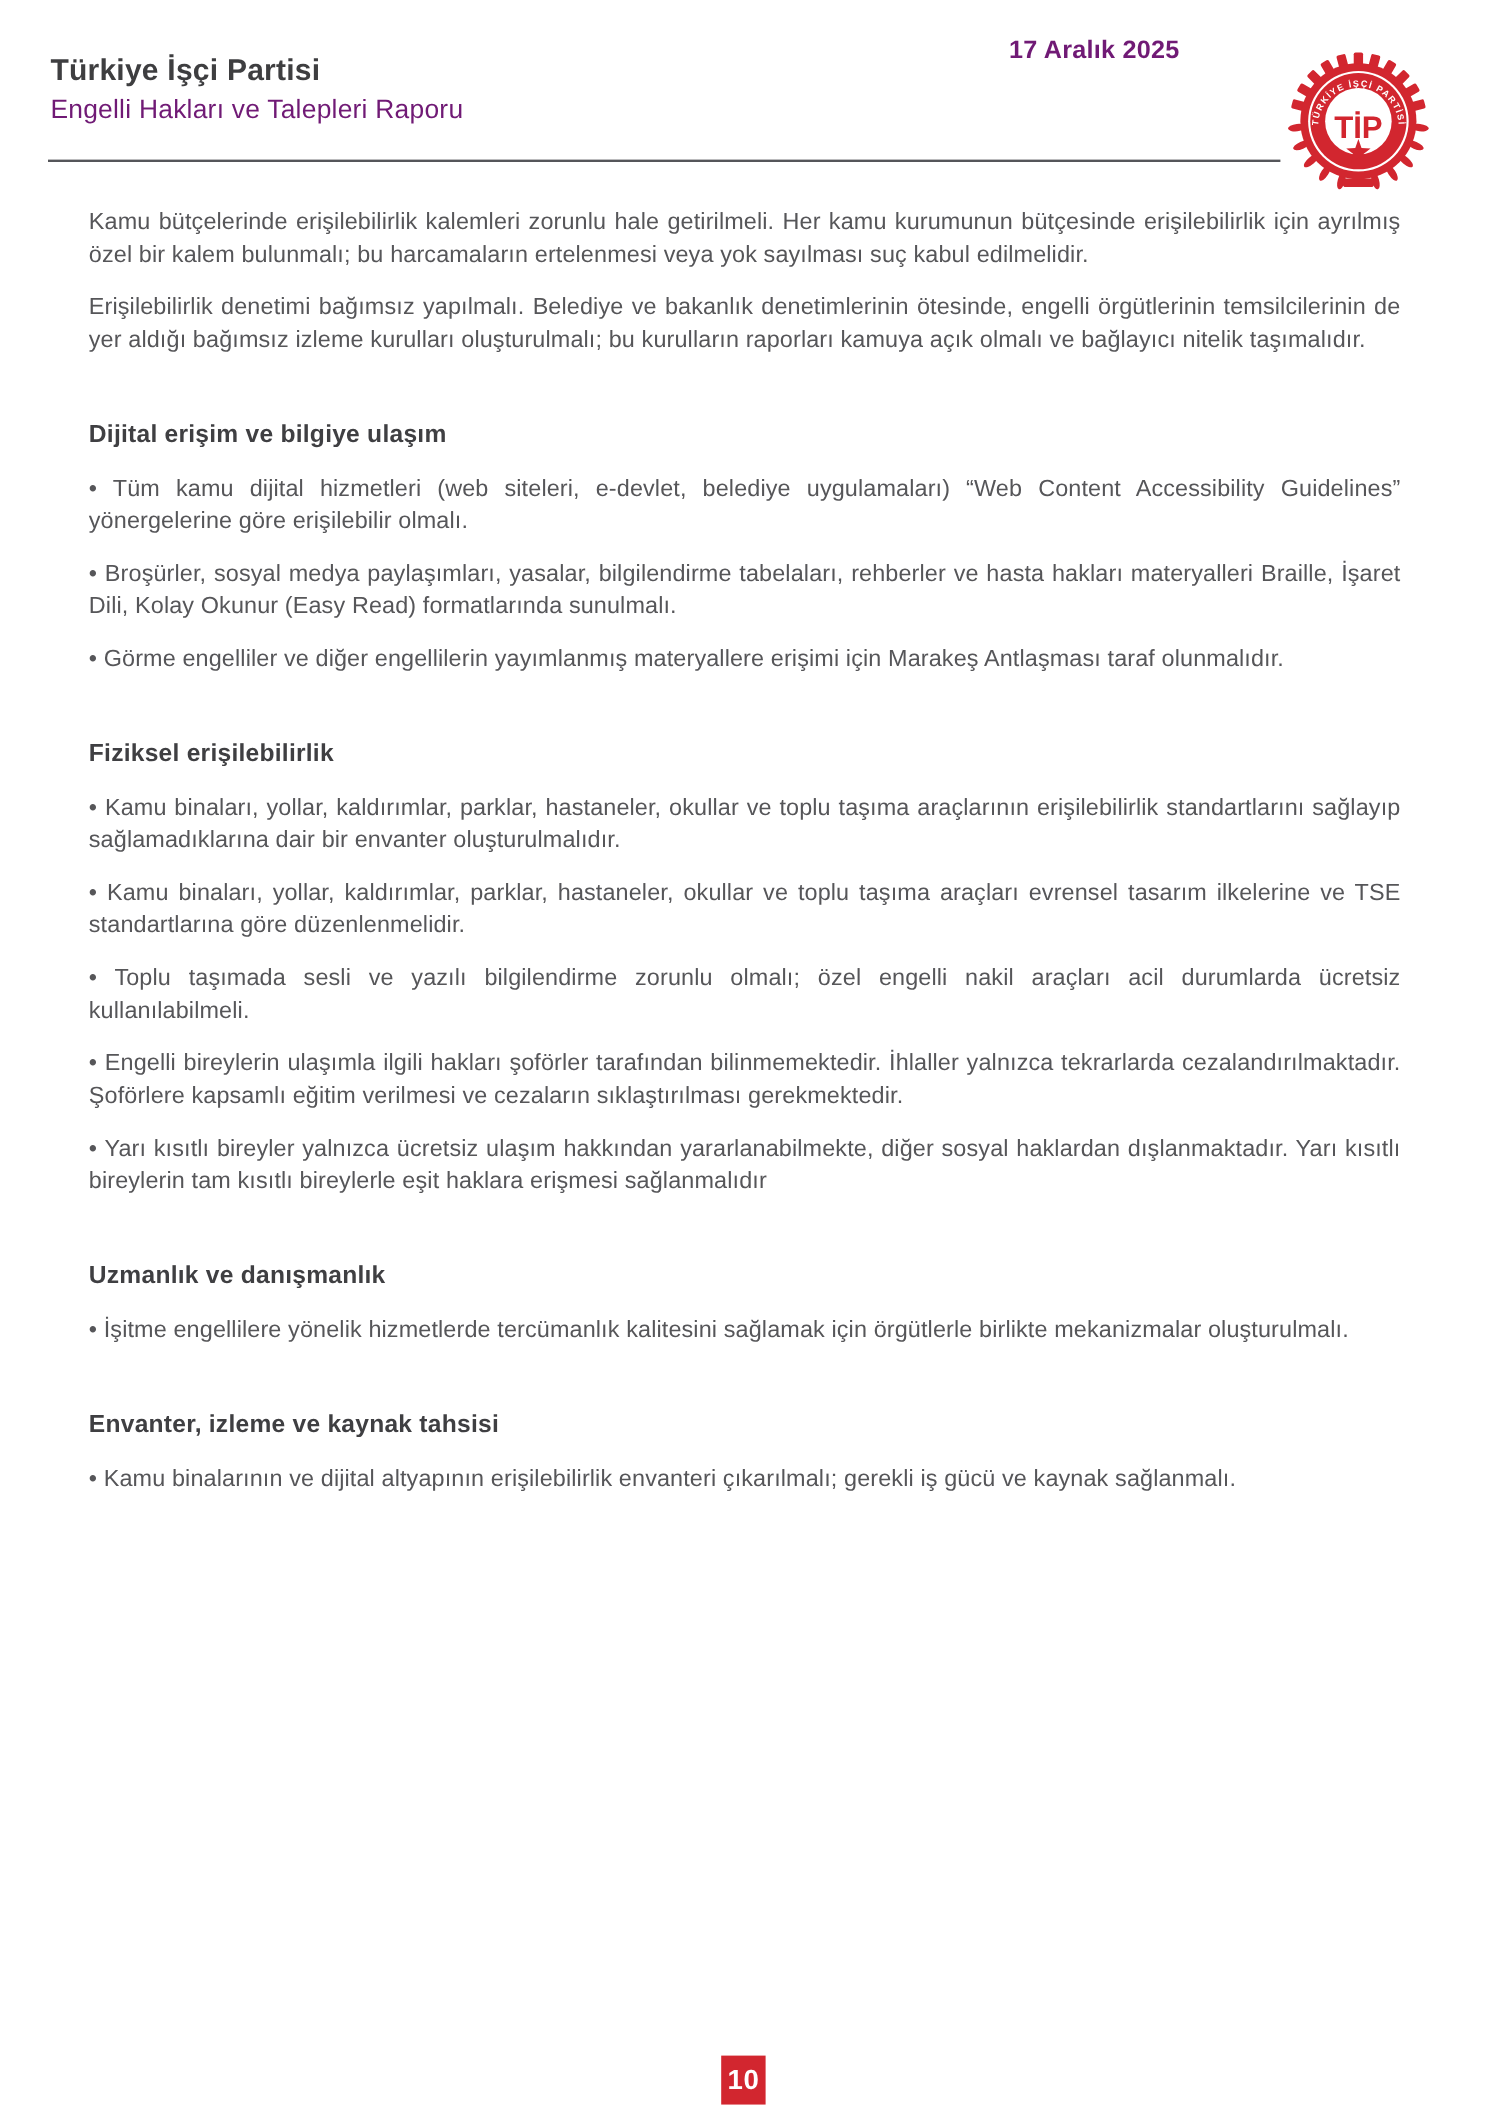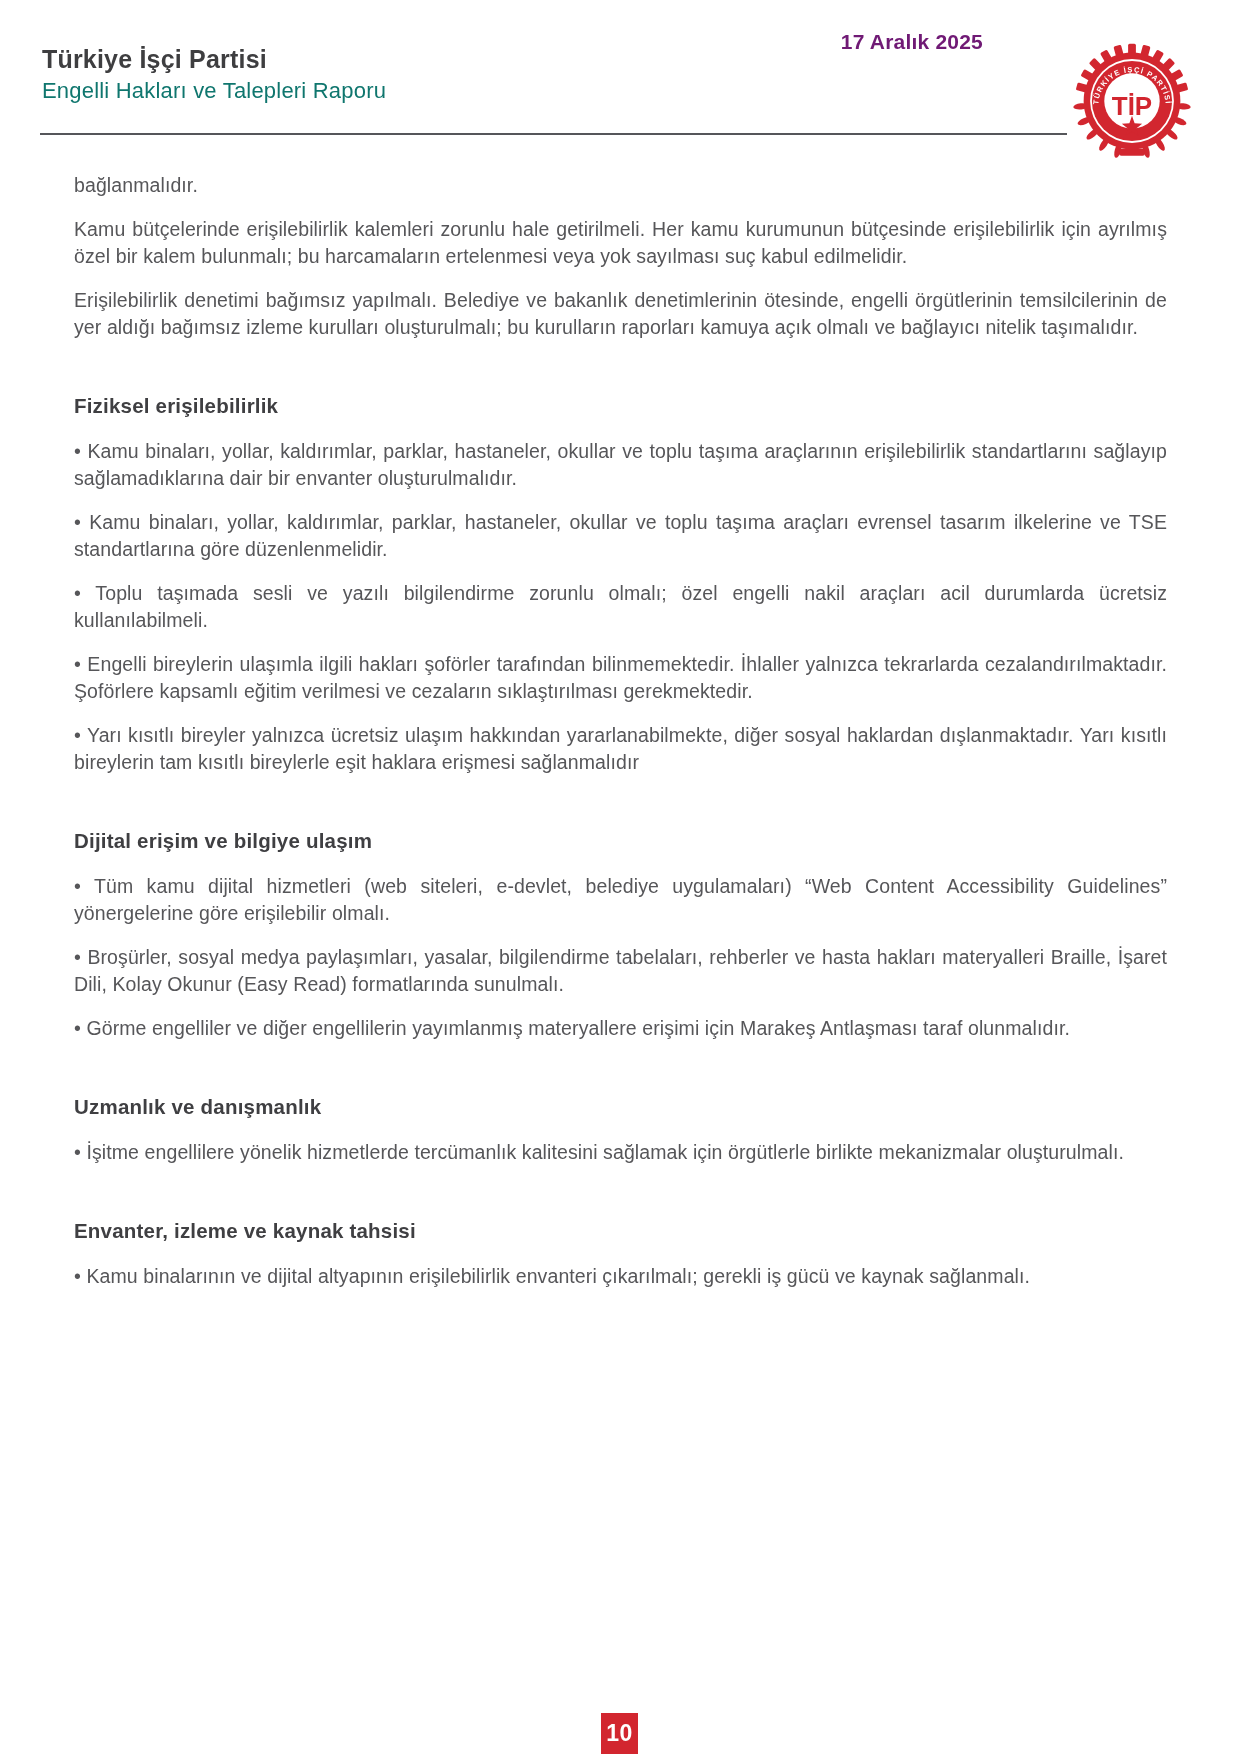--- a/index.html
+++ b/index.html
@@ -11,21 +11,21 @@
     font-family:"Liberation Sans", sans-serif;
     color:#565659;
   }
   
   .header{position:absolute;top:44px;left:42px;right:42px;}
   .org-title{
     font-size:25px;font-weight:bold;color:#3e3e40;
     line-height:1.22;letter-spacing:.2px;margin:0;
   }
   .org-subtitle{
-    font-size:22px;font-weight:400;color:#0f766e;
+    font-size:22px;font-weight:400;color:#701a75;
     line-height:1.25;margin:2px 0 0 0;letter-spacing:.2px;
   }
   .report-date{
     position:absolute;top:30px;right:258px;
     font-size:21px;font-weight:bold;color:#701a75;letter-spacing:.2px;
   }
   .header-rule{
     position:absolute;top:133px;left:40px;width:1027px;
     border-top:2px solid #55565a;
   }
@@ -105,38 +105,37 @@
       <textPath href="#ringArc" startOffset="50%" text-anchor="middle">TÜRKİYE İŞÇİ PARTİSİ</textPath>
     </text>
     <text x="50" y="62" text-anchor="middle" font-family="Liberation Sans, sans-serif" font-size="22" font-weight="bold" fill="#d2262f">TİP</text>
     <polygon points="50,62.5 52.2,68.9 58.6,69.2 53.6,73.2 55.3,79.3 50,75.8 44.7,79.3 46.4,73.2 41.4,69.2 47.8,68.9" fill="#d2262f"></polygon>
   </svg>
 
   <div class="header-rule"></div>
 
   <div class="body-col">
 
-    <p class="para">bağlanmalıdır.</p>
     <p class="para">Kamu bütçelerinde erişilebilirlik kalemleri zorunlu hale getirilmeli. Her kamu kurumunun bütçesinde erişilebilirlik için ayrılmış özel bir kalem bulunmalı; bu harcamaların ertelenmesi veya yok sayılması suç kabul edilmelidir.</p>
     <p class="para">Erişilebilirlik denetimi bağımsız yapılmalı. Belediye ve bakanlık denetimlerinin ötesinde, engelli örgütlerinin temsilcilerinin de yer aldığı bağımsız izleme kurulları oluşturulmalı; bu kurulların raporları kamuya açık olmalı ve bağlayıcı nitelik taşımalıdır.</p>
+
+    <div class="section">
+      <p class="section-heading">Dijital erişim ve bilgiye ulaşım</p>
+      <p class="bullet">• Tüm kamu dijital hizmetleri (web siteleri, e-devlet, belediye uygulamaları) “Web Content Accessibility Guidelines” yönergelerine göre erişilebilir olmalı.</p>
+      <p class="bullet">• Broşürler, sosyal medya paylaşımları, yasalar, bilgilendirme tabelaları, rehberler ve hasta hakları materyalleri Braille, İşaret Dili, Kolay Okunur (Easy Read) formatlarında sunulmalı.</p>
+      <p class="bullet">• Görme engelliler ve diğer engellilerin yayımlanmış materyallere erişimi için Marakeş Antlaşması taraf olunmalıdır.</p>
+    </div>
 
     <div class="section">
       <p class="section-heading">Fiziksel erişilebilirlik</p>
       <p class="bullet">• Kamu binaları, yollar, kaldırımlar, parklar, hastaneler, okullar ve toplu taşıma araçlarının erişilebilirlik standartlarını sağlayıp sağlamadıklarına dair bir envanter oluşturulmalıdır.</p>
       <p class="bullet">• Kamu binaları, yollar, kaldırımlar, parklar, hastaneler, okullar ve toplu taşıma araçları evrensel tasarım ilkelerine ve TSE standartlarına göre düzenlenmelidir.</p>
       <p class="bullet">• Toplu taşımada sesli ve yazılı bilgilendirme zorunlu olmalı; özel engelli nakil araçları acil durumlarda ücretsiz kullanılabilmeli.</p>
       <p class="bullet">• Engelli bireylerin ulaşımla ilgili hakları şoförler tarafından bilinmemektedir. İhlaller yalnızca tekrarlarda cezalandırılmaktadır. Şoförlere kapsamlı eğitim verilmesi ve cezaların sıklaştırılması gerekmektedir.</p>
       <p class="bullet">• Yarı kısıtlı bireyler yalnızca ücretsiz ulaşım hakkından yararlanabilmekte, diğer sosyal haklardan dışlanmaktadır. Yarı kısıtlı bireylerin tam kısıtlı bireylerle eşit haklara erişmesi sağlanmalıdır</p>
-    </div>
-
-    <div class="section">
-      <p class="section-heading">Dijital erişim ve bilgiye ulaşım</p>
-      <p class="bullet">• Tüm kamu dijital hizmetleri (web siteleri, e-devlet, belediye uygulamaları) “Web Content Accessibility Guidelines” yönergelerine göre erişilebilir olmalı.</p>
-      <p class="bullet">• Broşürler, sosyal medya paylaşımları, yasalar, bilgilendirme tabelaları, rehberler ve hasta hakları materyalleri Braille, İşaret Dili, Kolay Okunur (Easy Read) formatlarında sunulmalı.</p>
-      <p class="bullet">• Görme engelliler ve diğer engellilerin yayımlanmış materyallere erişimi için Marakeş Antlaşması taraf olunmalıdır.</p>
     </div>
 
     <div class="section">
       <p class="section-heading">Uzmanlık ve danışmanlık</p>
       <p class="bullet">• İşitme engellilere yönelik hizmetlerde tercümanlık kalitesini sağlamak için örgütlerle birlikte mekanizmalar oluşturulmalı.</p>
     </div>
 
     <div class="section">
       <p class="section-heading">Envanter, izleme ve kaynak tahsisi</p>
       <p class="bullet">• Kamu binalarının ve dijital altyapının erişilebilirlik envanteri çıkarılmalı; gerekli iş gücü ve kaynak sağlanmalı.</p>

